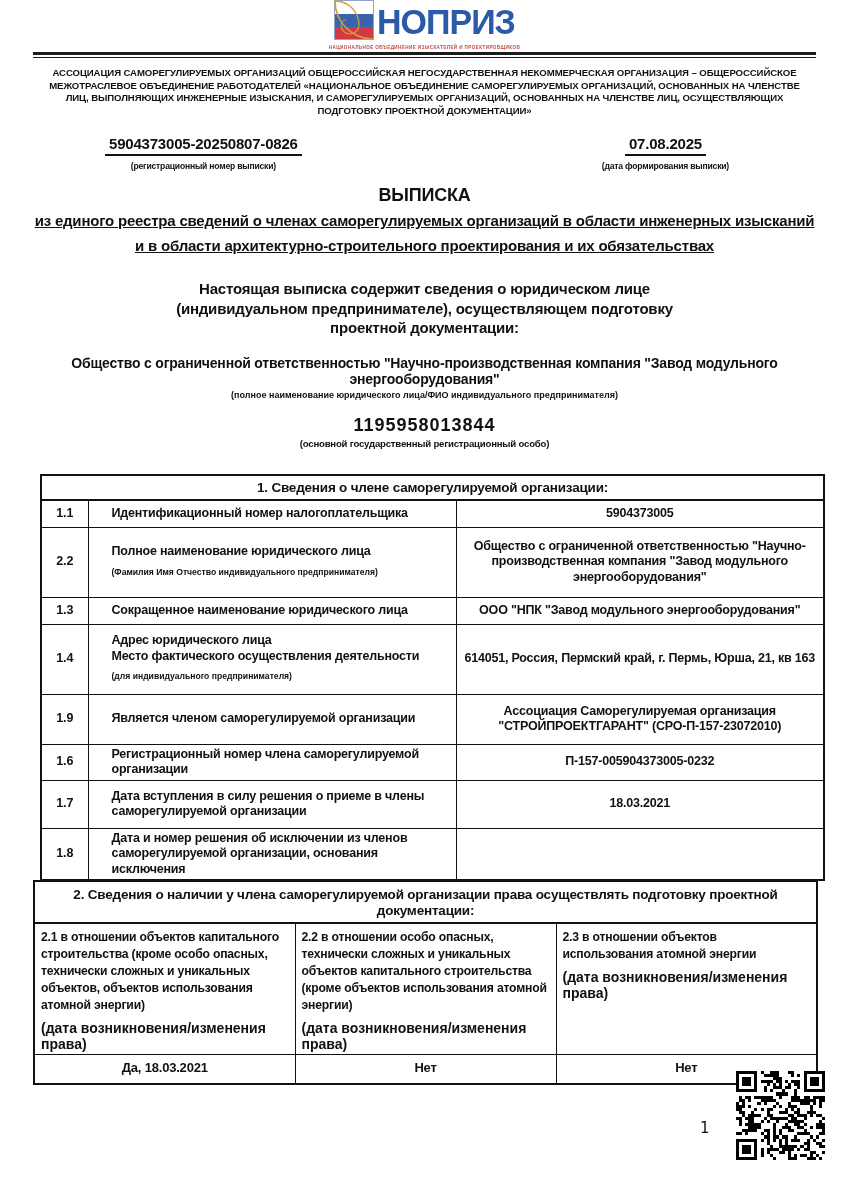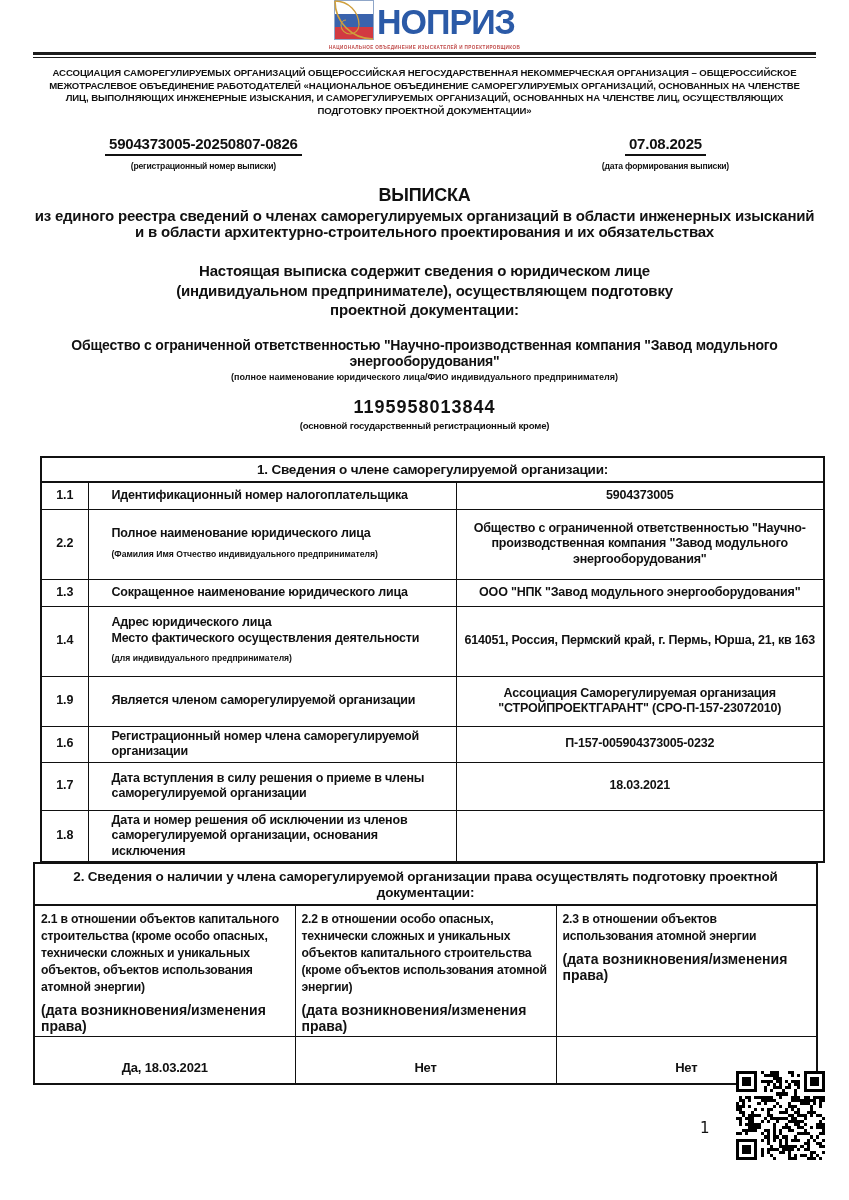--- a/index.html
+++ b/index.html
@@ -19,21 +19,21 @@
   .rule{margin:2px 33px 0 33px; border-top:3px solid #1c1c1c; border-bottom:1px solid #1c1c1c; height:2px;}
   
   .assoc{margin:9px 38px 0 38px; text-align:center; font-size:9.6px; line-height:12.5px; letter-spacing:-0.1px;}
   
   .meta-row{display:flex; justify-content:space-between; margin:18px 120px 0 105px;}
   .meta-block{text-align:center;}
   .meta-value{font-size:15px; border-bottom:2.5px solid #111; padding:0 4px 2px 4px; display:inline-block;}
   .meta-caption{font-size:8.6px; margin-top:5px;}
   
   .doc-title{margin:14px 0 0 0; text-align:center; font-size:18px;}
-  .doc-subtitle{margin:2px 30px 0 30px; text-align:center; font-size:15px; line-height:16px;}
+  .doc-subtitle{margin:2px 30px 0 30px; text-align:center; font-size:15px; line-height:25px;text-decoration:underline;}
   .intro{margin:21px 0 0 0; text-align:center; font-size:15px; line-height:19.5px; white-space:pre-line;}
   .company{margin:17px 28px 0 28px; text-align:center; font-size:14px; line-height:16.5px; white-space:pre-line;}
   .small-caption{margin-top:2px; text-align:center; font-size:9px; letter-spacing:0;}
   .ogrn{margin:15px 0 0 0; text-align:center; font-size:18px; letter-spacing:1px;}
   .ogrn-caption{margin-top:2px; text-align:center; font-size:9.6px;}
   
   table{border-collapse:collapse; table-layout:fixed; width:783px; margin-left:33px;}
   .t1{margin-top:25px;}
   td{border:1px solid #111; padding:2px 6px; vertical-align:middle; font-size:12.5px; line-height:15.5px;}
   .t1{border:2px solid #111;margin-left:40px;}
@@ -43,21 +43,21 @@
   .cell-num{text-align:center; width:47px;}
   .cell-label{width:368px; padding-left:23px;}
   .cell-value{width:368px; text-align:center;}
   .lbl-main{white-space:pre-line;}
   .lbl-sub{font-size:8.6px; margin-top:5px; letter-spacing:0;}
   .r-short{height:27px;} .r-tall{height:70px;} .r-mid{height:50px;} .r-two{height:48px;}
   .t2 td{vertical-align:top; padding-top:5px;}
   .t2 .col-label{font-size:12.2px; line-height:17px;}
   .t2 .col-caption{font-size:14px; margin-top:7px; letter-spacing:0;}
   .t2 .cell-right{height:104px;}
-  .t2 .cell-val{height:26px; text-align:center; vertical-align:middle; padding-top:18px; font-size:13px;}
+  .t2 .cell-val{height:26px; text-align:center; vertical-align:middle; padding-top:0; font-size:13px;}
   
   .page-number{position:absolute; left:700px; top:1119px; font-size:15px; font-weight:400; font-family:"DejaVu Sans",sans-serif;}
   .qr{position:absolute; left:736px; top:1071px; width:89px; height:89px;}
 </style>
 </head>
 <body>
 
 <div class="page">
 
   <div class="logo-wrap">
@@ -100,21 +100,21 @@
 
   <p class="intro">Настоящая выписка содержит сведения о юридическом лице
 (индивидуальном предпринимателе), осуществляющем подготовку
 проектной документации:</p>
 
   <p class="company">Общество с ограниченной ответственностью "Научно-производственная компания "Завод модульного
 энергооборудования"</p>
   <div class="small-caption">(полное наименование юридического лица/ФИО индивидуального предпринимателя)</div>
 
   <p class="ogrn">1195958013844</p>
-  <div class="ogrn-caption">(основной государственный регистрационный кроме)</div>
+  <div class="ogrn-caption">(основной государственный регистрационный особо)</div>
 
   <table class="t1">
     <colgroup>
         <col style="width:47px">
         <col style="width:368px">
         <col style="width:368px">
       </colgroup>
     <tbody>
         <tr>
           <td class="section-head" colspan="3">1. Сведения о члене саморегулируемой организации:</td>

